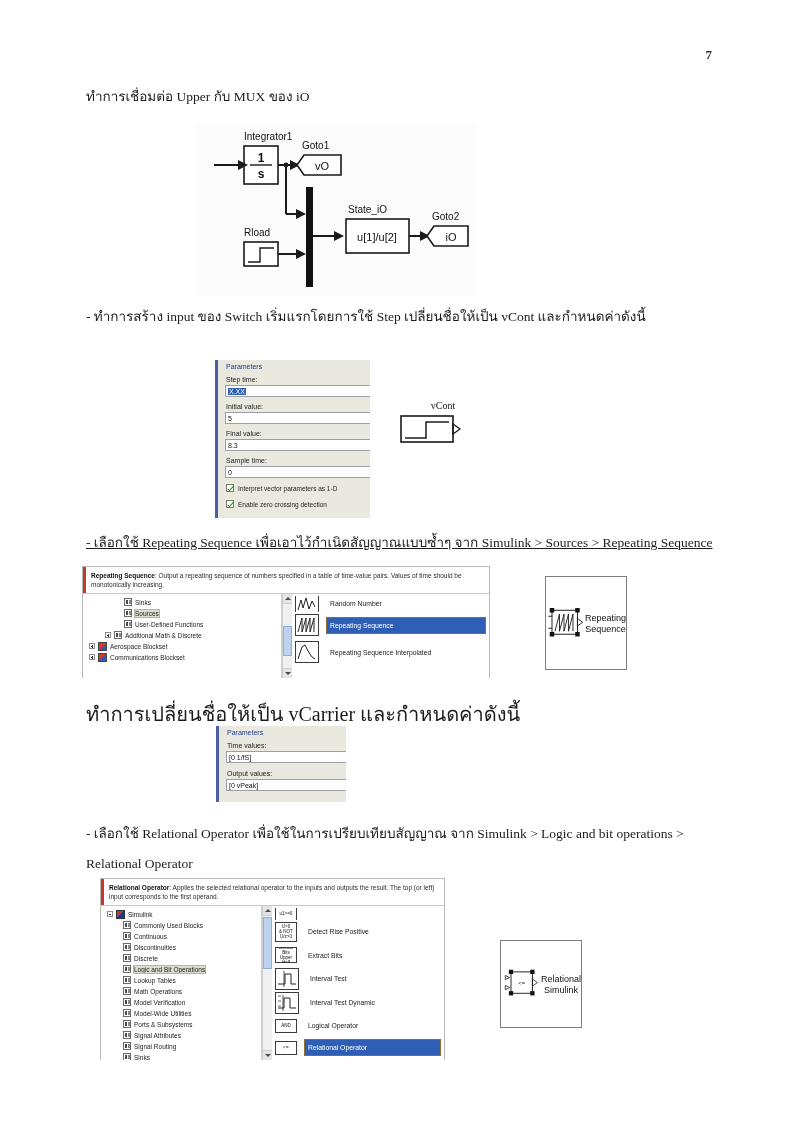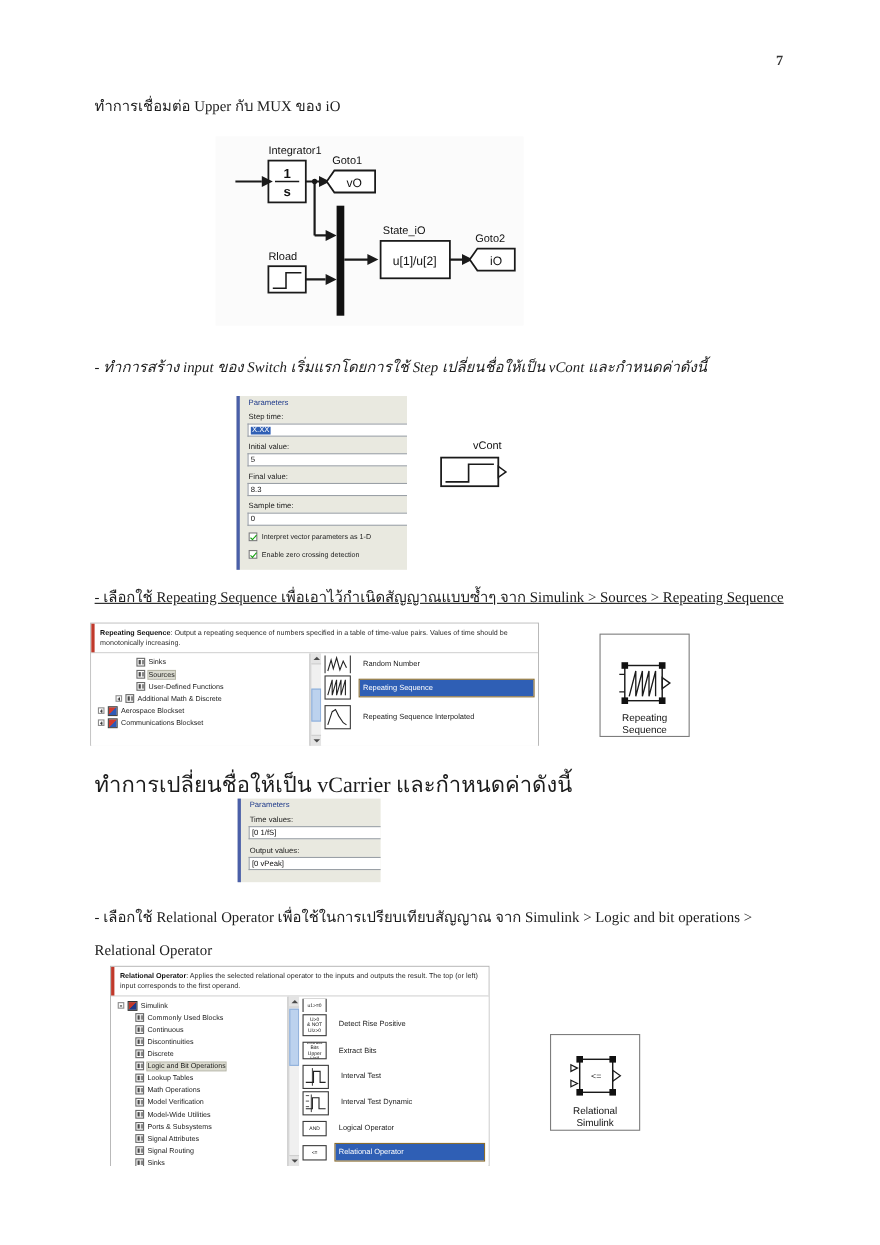--- a/index.html
+++ b/index.html
@@ -137,21 +137,21 @@
 
   
   .blk-vcont {
     position: absolute;
     left: 400px;
     top: 400px;
     width: 86px;
     height: 60px;
   }
   .blk-caption {
-    font-family: Liberation Sans, sans-serif;
+    font-family: Liberation Serif, serif;
     font-size: 10px;
     color: #111;
     text-align: center;
     line-height: 12px;
   }
 
   
   .browser {
     position: absolute;
     background: #ffffff;
@@ -359,21 +359,21 @@
   .blk-row.selected { }
   .blk-row.selected .blk-name { flex: 1; margin-right: 4px; }
 
   
   .palette-card {
     position: absolute;
     background: #ffffff;
     border: 1px solid #7d7d7d;
     box-sizing: border-box;
     display: flex;
-    flex-direction: column;
+    flex-direction: row;
     align-items: center;
     justify-content: flex-end;
   }
   #palette-repseq { left: 545px; top: 576px; width: 82px; height: 94px; }
   #palette-relop  { left: 500px; top: 940px; width: 82px; height: 88px; }
   .palette-caption {
     font-family: "Liberation Sans", sans-serif;
     font-size: 9px;
     line-height: 11px;
     text-align: center;
@@ -449,21 +449,21 @@
       <text x="255" y="117" font-family="'Liberation Sans',sans-serif" font-size="11" text-anchor="middle" fill="#111">iO</text>
 
       <text x="48" y="16" font-family="'Liberation Sans',sans-serif" font-size="10" fill="#111">Integrator1</text>
       <text x="106" y="25" font-family="'Liberation Sans',sans-serif" font-size="10" fill="#111">Goto1</text>
       <text x="48" y="112" font-family="'Liberation Sans',sans-serif" font-size="10" fill="#111">Rload</text>
       <text x="152" y="89" font-family="'Liberation Sans',sans-serif" font-size="10" fill="#111">State_iO</text>
       <text x="236" y="96" font-family="'Liberation Sans',sans-serif" font-size="10" fill="#111">Goto2</text>
     </svg>
   </div>
 
-  <div class="para" style="top:325px;font-style:italic;">- ทำการสร้าง input ของ Switch เริ่มแรกโดยการใช้ Step เปลี่ยนชื่อให้เป็น vCont และกำหนดค่าดังนี้</div>
+  <div class="para" style="top:308px;">- ทำการสร้าง input ของ Switch เริ่มแรกโดยการใช้ Step เปลี่ยนชื่อให้เป็น vCont และกำหนดค่าดังนี้</div>
 
   <div class="fig-step">
     <div class="dlg">
       <div class="dlg-title">Parameters</div>
 
       <div class="fld-label" style="top:16px;">Step time:</div>
       <div class="fld-box sel-wrap" style="top:25px;"><span class="sel-text">X.XX</span></div>
 
       <div class="fld-label" style="top:43px;">Initial value:</div>
       <div class="fld-box" style="top:52px;">5</div>

